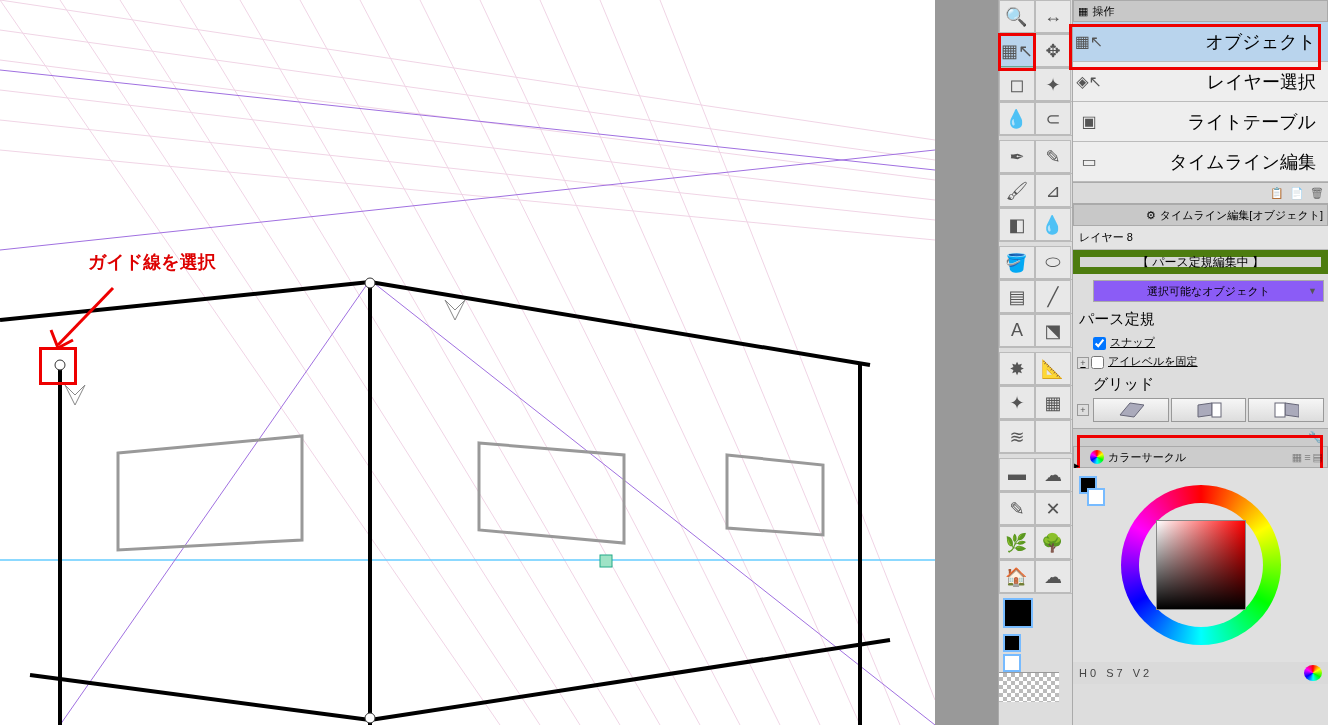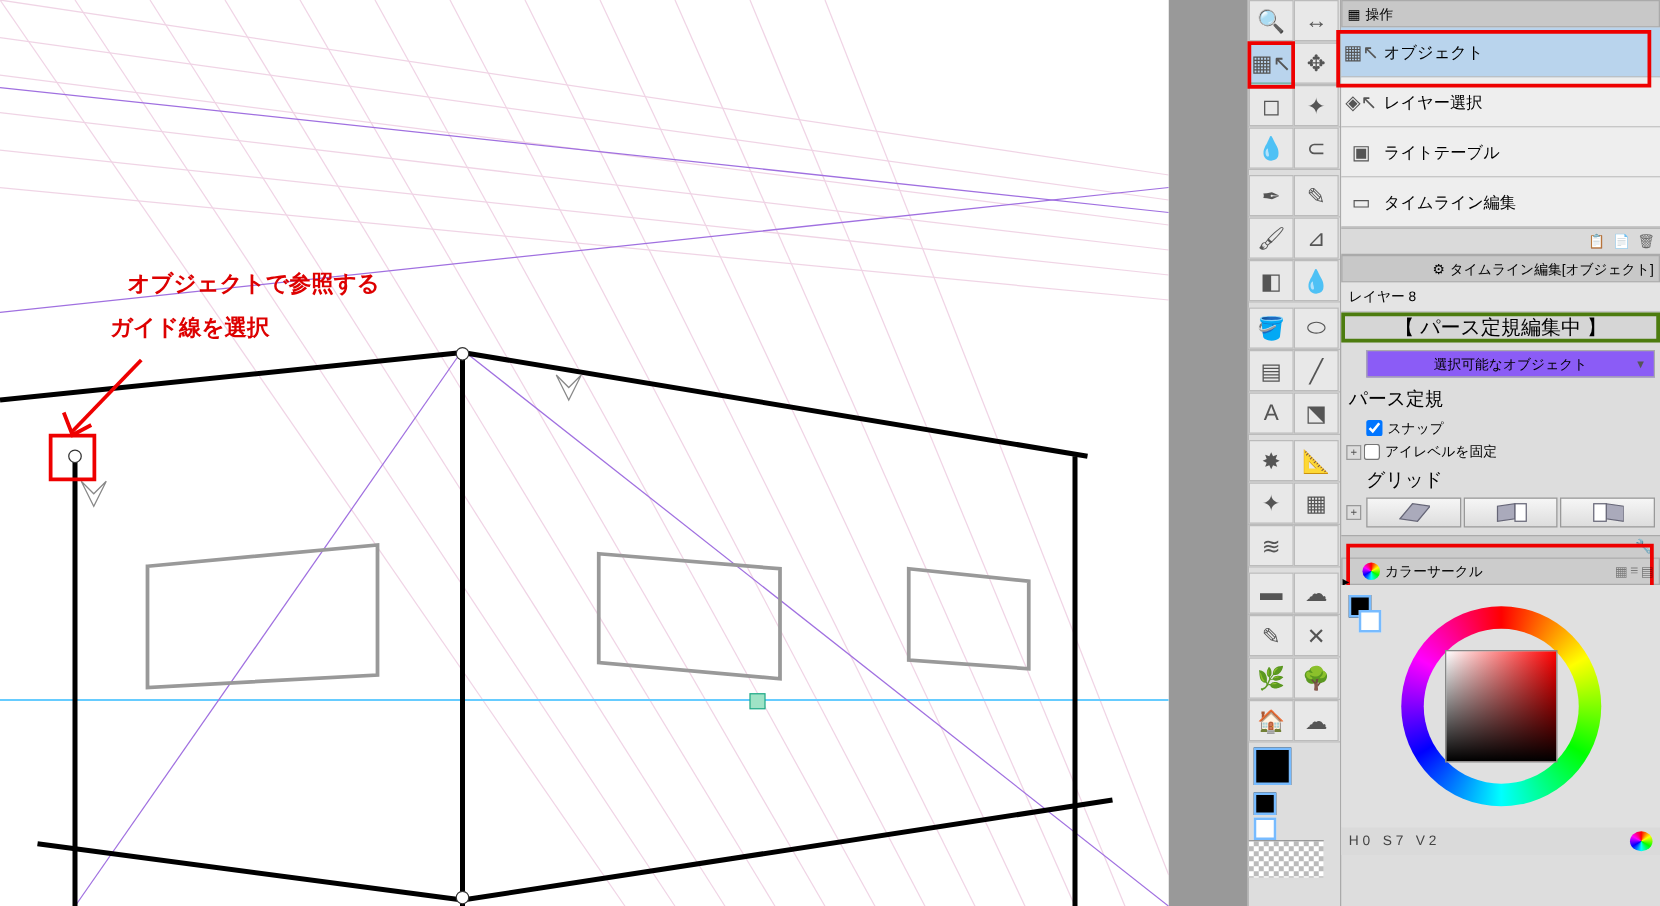--- a/index.html
+++ b/index.html
@@ -19,27 +19,27 @@
 .swatch-row { display: flex; flex-direction: column; align-items: flex-start; padding-left: 4px; }
 .small-sw { width: 18px; height: 18px; border: 2px solid #7bf; margin-top: 2px; }
 .small-sw.black { background: #000; }
 .small-sw.white { background: #fff; }
 .checker { background-image: repeating-conic-gradient(#bbb 0% 25%, #fff 0% 50%); background-size: 8px 8px; width: 60px; height: 30px; border-top: 1px solid #999; }
 .rightpanel { position: absolute; left: 1073px; top: 0; width: 255px; height: 725px; background: #ddd; }
 .tabhdr { height: 22px; background: #c8c8c8; display: flex; align-items: center; padding: 0 4px; border: 1px solid #aaa; font-size: 11px; }
 .subt-row { display: flex; align-items: center; height: 40px; background: #eee; border-bottom: 1px solid #bbb; padding: 0 4px; }
 .subt-row.sel { background: #b9d4ed; }
 .subt-icon { width: 24px; height: 24px; margin-right: 6px; display: flex; align-items: center; justify-content: center; font-size: 16px; color: #555; }
-.subt-label { flex: 1; padding-right: 8px; font-size: 13px; }
+.subt-label { flex: 1; text-align: right; padding-right: 8px; font-size: 18px; }
 .actionbar { height: 22px; display: flex; justify-content: flex-end; align-items: center; padding: 0 4px; background: #dadada; border-top: 1px solid #aaa; border-bottom: 1px solid #aaa; gap: 6px; color: #666; }
-.panelhdr { height: 24px; display: flex; align-items: center; justify-content: center; background: #d6d6d6; border: 3px solid #4d7c0f; font-size: 16px; }
+.panelhdr { height: 24px; display: flex; align-items: center; justify-content: center; background: #d6d6d6; border: 7px solid #4d7c0f; font-size: 12px; }
 .dropdown { margin: 6px 4px 4px 20px; height: 22px; background: #8b5cf6; border: 1px solid #aaa; display: flex; align-items: center; justify-content: center; position: relative; }
 .dropdown::after { content: "▼"; position: absolute; right: 6px; font-size: 9px; color: #555; }
 .proplabel { padding: 4px 6px; font-size: 15px; }
-.chkrow { display: flex; align-items: center; padding: 2px 4px 2px 20px; font-size: 12px; }
+.chkrow { display: flex; align-items: flex-end; padding: 2px 4px 2px 20px; font-size: 12px; text-decoration: underline; }
 .chkrow input { margin-right: 4px; }
 .gridrow { display: flex; padding: 0 4px 6px 18px; gap: 2px; }
 .gridbtn { flex: 1; height: 24px; background: linear-gradient(#f6f6f6,#ddd); border: 1px solid #999; display: flex; align-items: center; justify-content: center; }
 .gridbtn svg { width: 26px; height: 18px; }
 .colorhdr { display: flex; align-items: center; height: 22px; background: #ccc; border: 1px solid #aaa; padding: 0 4px; gap: 4px; }
 .color-body { height: 194px; position: relative; background: #e0e0e0; }
 .hsv-ring { position: absolute; left: 50%; top: 50%; transform: translate(-50%,-50%); width: 160px; height: 160px; border-radius: 50%; background: conic-gradient(red,yellow,lime,cyan,blue,magenta,red); }
 .hsv-ring::after { content: ""; position: absolute; left: 18px; top: 18px; right: 18px; bottom: 18px; border-radius: 50%; background: #e0e0e0; }
 .sv-box { position: absolute; left: 50%; top: 50%; transform: translate(-50%,-50%); width: 90px; height: 90px; background: linear-gradient(to top, #000, transparent), linear-gradient(to right, #fff, #f00); border: 1px solid #888; }
 .color-readout { height: 22px; display: flex; align-items: center; justify-content: flex-start; padding: 0 6px; gap: 10px; background: #dadada; font-size: 11px; color: #444; }
@@ -100,21 +100,20 @@
       </g>
 
       <circle cx="60" cy="365" r="5" fill="#fff" stroke="#333"></circle>
       <circle cx="370" cy="283" r="5" fill="#fff" stroke="#333"></circle>
       <circle cx="370" cy="718" r="5" fill="#fff" stroke="#333"></circle>
       <rect x="600" y="555" width="12" height="12" fill="#9fe3c6" stroke="#2a8"></rect>
       <path d="M 445 300 L 455 310 L 465 300 L 455 320 Z" fill="none" stroke="#888"></path>
       <path d="M 65 385 L 75 395 L 85 385 L 75 405 Z" fill="none" stroke="#888"></path>
     </svg>
 
-    <div class="annotation" style="left:102px;top:215px">オブジェクトで参照する</div>
     <div class="annotation" style="left:88px;top:250px">ガイド線を選択</div>
     <svg style="position:absolute;left:43px;top:280px" width="90" height="110">
       <line x1="70" y1="8" x2="15" y2="65" stroke="#e00" stroke-width="3"></line>
       <polyline points="8,50 15,68 30,60" fill="none" stroke="#e00" stroke-width="3"></polyline>
     </svg>
     <div class="redbox" style="left:39px;top:347px;width:38px;height:38px"></div>
   </div>
 </div>
 
 <div class="toolcol">

